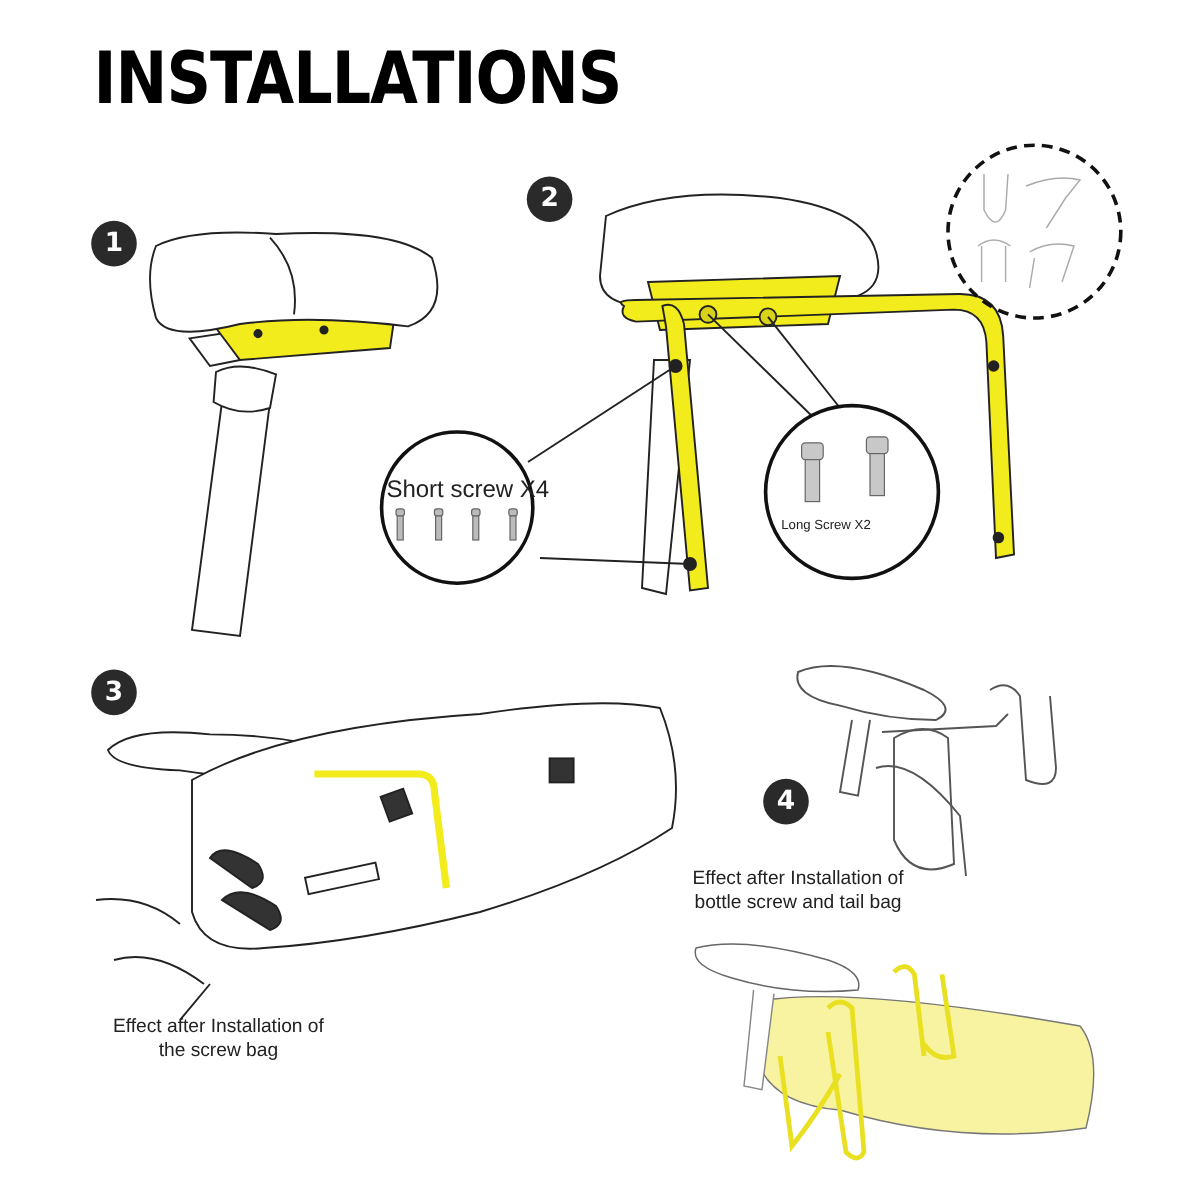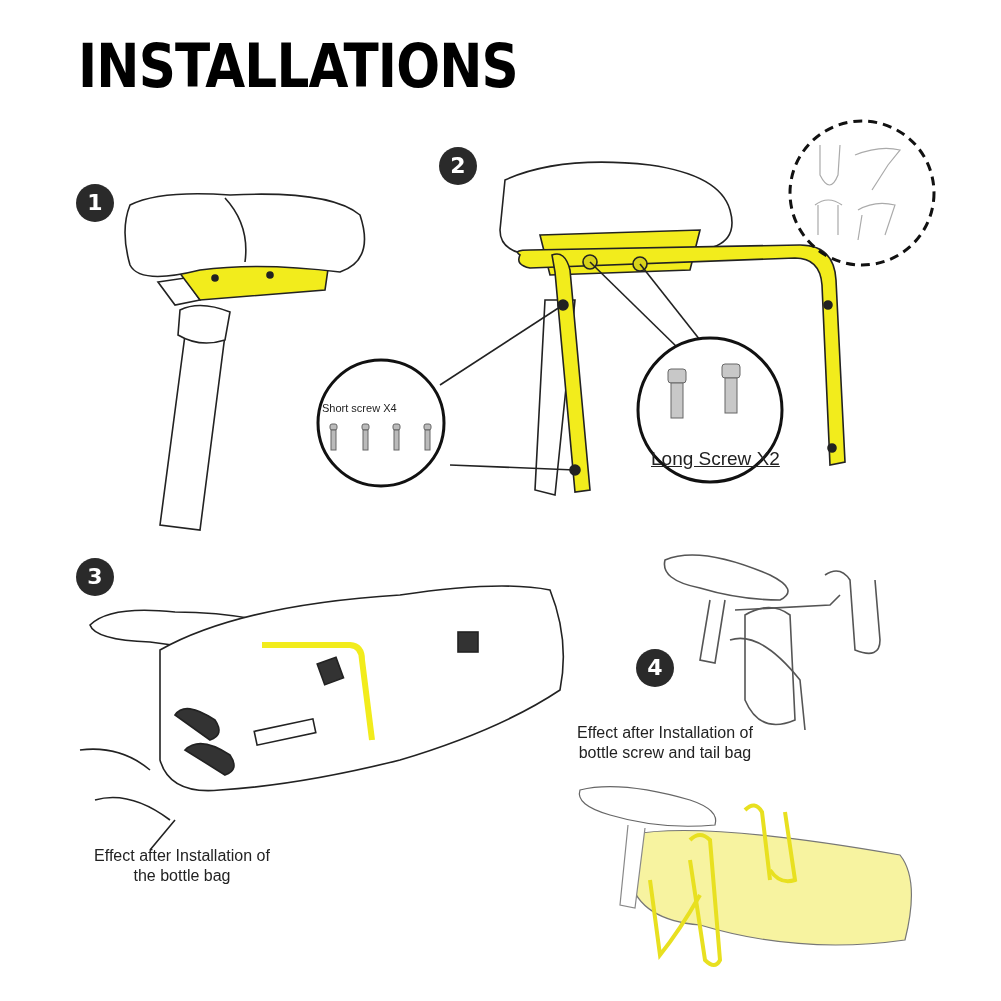--- a/index.html
+++ b/index.html
@@ -111,23 +111,23 @@
       <path d="M785 812 L795 880 Q780 885 770 870"></path>
     </g>
   </g>
 </svg>
 
 <div class="badge" style="left:76px;top:184px;">1</div>
 <div class="badge" style="left:439px;top:147px;">2</div>
 <div class="badge" style="left:76px;top:558px;">3</div>
 <div class="badge" style="left:636px;top:649px;">4</div>
 
-<div class="label" style="left:322px;top:398px;font-size:11px;">Short screw X4</div>
-<div class="label" style="left:651px;top:449px;font-size:19px;text-decoration:underline;">Long Screw X2</div>
+<div class="label" style="left:322px;top:398px;font-size:20px;">Short screw X4</div>
+<div class="label" style="left:651px;top:428px;font-size:11px;">Long Screw X2</div>
 
 <div class="label" style="left:82px;top:846px;width:200px;">
   <div>Effect after Installation of</div>
-  <div>the bottle bag</div>
+  <div>the screw bag</div>
 </div>
 <div class="label" style="left:565px;top:723px;width:200px;">
   <div>Effect after Installation of</div>
   <div>bottle screw and tail bag</div>
 </div>
 
 </body></html>

